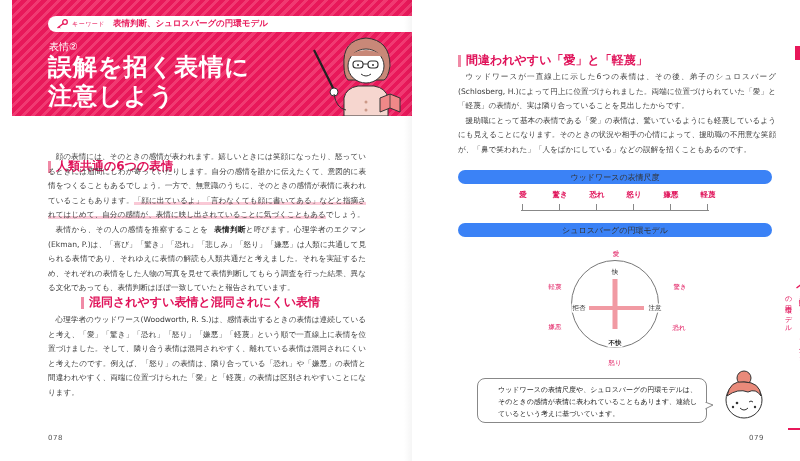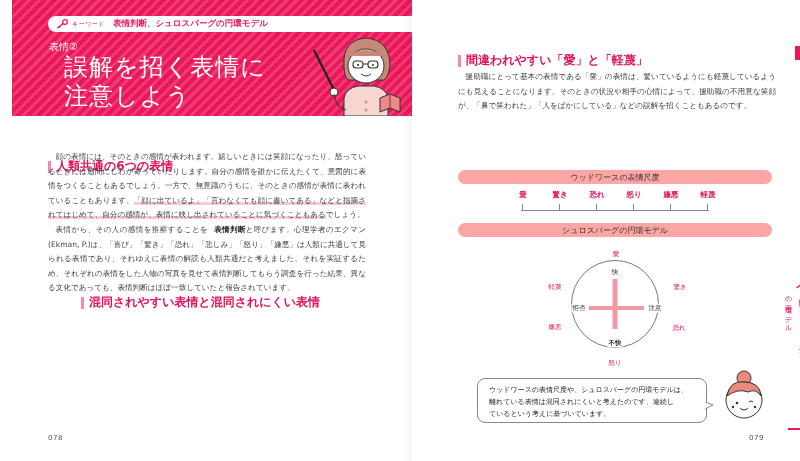--- a/index.html
+++ b/index.html
@@ -16,51 +16,51 @@
     .hero { position: absolute; left: 0; top: 0; width: 400px; height: 116px;
       background: repeating-linear-gradient(135deg, #e8185a 0px, #e8185a 4px, #f03a72 4px, #f03a72 7px); }
     .keyword-bar { position: absolute; left: 36px; top: 16px; width: 364px; height: 16px;
       background: #fff; border-radius: 8px 0 0 8px; display: flex; align-items: center; padding-left: 8px; }
     .key-icon { width: 12px; height: 10px; position: relative; margin-right: 4px; }
     .key-icon svg { width: 12px; height: 10px; display: block; }
     .keyword-label { font-size: 6px; color: #e8185a; margin-right: 8px; letter-spacing: 0.5px; }
     .keyword-text { font-size: 8.5px; font-weight: bold; color: #e8185a; }
 
     .hero-sub { position: absolute; left: 37px; top: 40px; font-size: 10px; color: #fff; }
-    .hero-title { position: absolute; left: 36px; top: 53px; font-size: 24px; font-weight: normal; color: #fff; line-height: 29px; letter-spacing: 1px; margin-left: 16px; }
+    .hero-title { position: absolute; left: 36px; top: 53px; font-size: 24px; font-weight: bold; color: #fff; line-height: 29px; letter-spacing: 1px; }
 
     .teacher { position: absolute; left: 292px; top: 32px; width: 100px; height: 84px; }
 
     
     .sec-head { position: absolute; font-size: 12px; font-weight: bold; color: #e0135a; display: flex; align-items: center; }
     .sec-bar { display: inline-block; width: 3px; height: 12px; background: #f08aa6; margin-right: 5px; }
 
     .body-text { position: absolute; font-size: 7.6px; line-height: 14.6px; color: #3c3c3c; text-align: justify; }
     .body-text p { text-indent: 1em; }
     .hl { background: linear-gradient(180deg, transparent 65%, #f9c9d6 65%); }
     .bold { font-weight: bold; color: #222; margin-left: 6px; }
 
     .page-num { position: absolute; font-size: 7px; color: #555; letter-spacing: 0.5px; text-align: right; }
 
     
-    .pill-title { position: absolute; height: 14px; border-radius: 7px; background: #fca5a5;
+    .pill-title { position: absolute; height: 14px; border-radius: 7px; background: #3b82f6;
       font-size: 8px; color: #333; display: flex; align-items: center; justify-content: center; }
 
     .scale-labels { position: absolute; top: 187px; left: 509px; width: 190px; height: 12px; }
     .scale-label { position: absolute; font-size: 7.5px; font-weight: bold; color: #e0135a; transform: translateX(-50%); white-space: nowrap; }
     .scale-line { position: absolute; left: 509px; top: 210px; width: 188px; height: 1px; background: #888; }
     .scale-tick { position: absolute; top: 204px; width: 1px; height: 7px; background: #888; }
     .circle { position: absolute; left: 559px; top: 260px; width: 88px; height: 88px; border: 1px solid #777; border-radius: 50%; background: #fff; }
     .cross-v { position: absolute; left: 603px; top: 279px; width: 5px; height: 50px; background: #f19aa3; transform: translateX(-50%); }
     .cross-h { position: absolute; left: 577px; top: 306px; width: 55px; height: 4px; background: #f19aa3; }
     .axis-label { position: absolute; font-size: 6.5px; color: #222; transform: translate(-50%, -50%); white-space: nowrap; background: #fff; padding: 0 1px; }
     .emo-label { position: absolute; font-size: 6.5px; color: #e0135a; transform: translate(-50%, -50%); white-space: nowrap; }
 
     .bubble { position: absolute; left: 465px; top: 378px; width: 230px; height: 45px; border: 1px solid #888; border-radius: 8px; background: #fff;
-      font-size: 7px; line-height: 12px; color: #222; padding: 5px 8px 0 11px; }
+      font-size: 7px; line-height: 12px; color: #222; padding: 5px 8px 0 20px; }
     .bubble-tail { position: absolute; left: 693px; top: 402px; width: 8px; height: 8px; }
     .nurse { position: absolute; left: 708px; top: 370px; width: 48px; height: 52px; }
 
     
     .side-tab-num { position: absolute; left: 783px; top: 46px; width: 17px; height: 14px; background: #e8185a; color: #fff;
       font-size: 8px; font-weight: bold; display: flex; align-items: center; justify-content: center; }
     .side-tab-text { position: absolute; left: 784px; top: 63px; width: 14px; writing-mode: vertical-rl; font-size: 7px; color: #444; letter-spacing: 1px; }
     .side-tab2-icon { position: absolute; left: 783px; top: 279px; width: 12px; height: 10px; }
     .side-tab2-text { position: absolute; left: 783px; top: 291px; width: 14px; writing-mode: vertical-rl; font-size: 7px; color: #e0135a; letter-spacing: 1px; line-height: 14px; }
     .side-tab2-line { position: absolute; left: 776px; top: 428px; width: 24px; height: 2px; background: #e8185a; }
@@ -125,34 +125,36 @@
     <div class="body-text" style="left:36px; top:150px; width:318px;">
       <p><span>顔の表情には、そのときの感情が表われます。嬉しいときには笑顔になったり、怒っているときには眉間にしわが寄っていたりします。自分の感情を誰かに伝えたくて、意図的に表情をつくることもあるでしょう。一方で、無意識のうちに、そのときの感情が表情に表われていることもあります。</span><span class="hl">「顔に出ているよ」「言わなくても顔に書いてある」などと指摘されてはじめて、自分の感情が、表情に映し出されていることに気づくこともある</span><span>でしょう。</span></p>
       <p><span>表情から、その人の感情を推察することを</span><span class="bold">表情判断</span><span>と呼びます。心理学者のエクマン(Ekman, P.)は、「喜び」「驚き」「恐れ」「悲しみ」「怒り」「嫌悪」は人類に共通して見られる表情であり、それゆえに表情の解読も人類共通だと考えました。それを実証するため、それぞれの表情をした人物の写真を見せて表情判断してもらう調査を行った結果、異なる文化であっても、表情判断はほぼ一致していたと報告されています。</span></p>
     </div>
 
     <div class="sec-head" style="left:36px; top:294px;padding-left:33px;">
       <span class="sec-bar"></span>
       <span>混同されやすい表情と混同されにくい表情</span>
     </div>
     <div class="body-text" style="left:36px; top:313px; width:318px;">
+      <p>心理学者のウッドワース(Woodworth, R. S.)は、感情表出するときの表情は連続していると考え、「愛」「驚き」「恐れ」「怒り」「嫌悪」「軽蔑」という順で一直線上に表情を位置づけました。そして、隣り合う表情は混同されやすく、離れている表情は混同されにくいと考えたのです。例えば、「怒り」の表情は、隣り合っている「恐れ」や「嫌悪」の表情と間違われやすく、両端に位置づけられた「愛」と「軽蔑」の表情は区別されやすいことになります。</p>
     </div>
 
     <div class="page-num" style="left:36px; top:434px;">078</div>
   </div>
 
   <div class="gutter-shadow"></div>
 
   <div class="page-right"></div>
 
   <div class="sec-head" style="left:446px; top:52px;">
     <span class="sec-bar"></span>
     <span>間違われやすい「愛」と「軽蔑」</span>
   </div>
   <div class="body-text" style="left:446px; top:70px; width:318px;">
+    <p>ウッドワースが一直線上に示した6つの表情は、その後、弟子のシュロスバーグ(Schlosberg, H.)によって円上に位置づけられました。両端に位置づけられていた「愛」と「軽蔑」の表情が、実は隣り合っていることを見出したからです。</p>
     <p>援助職にとって基本の表情である「愛」の表情は、驚いているようにも軽蔑しているようにも見えることになります。そのときの状況や相手の心情によって、援助職の不用意な笑顔が、「鼻で笑われた」「人をばかにしている」などの誤解を招くこともあるのです。</p>
   </div>
 
   <div class="pill-title" style="left:446px; top:170px; width:314px;">ウッドワースの表情尺度</div>
   <div class="scale-labels"></div>
   <span class="scale-label" style="left:511px; top:190px;">愛</span>
   <span class="scale-label" style="left:548px; top:190px;">驚き</span>
   <span class="scale-label" style="left:585px; top:190px;">恐れ</span>
   <span class="scale-label" style="left:622px; top:190px;">怒り</span>
   <span class="scale-label" style="left:659px; top:190px;">嫌悪</span>
@@ -175,21 +177,21 @@
   <span class="axis-label" style="left:643px; top:308px;">注意</span>
   <span class="emo-label" style="left:604px; top:254px;">愛</span>
   <span class="emo-label" style="left:668px; top:287px;">驚き</span>
   <span class="emo-label" style="left:667px; top:328px;">恐れ</span>
   <span class="emo-label" style="left:603px; top:363px;">怒り</span>
   <span class="emo-label" style="left:543px; top:327px;">嫌悪</span>
   <span class="emo-label" style="left:543px; top:287px;">軽蔑</span>
 
   <div class="bubble">
     <div>ウッドワースの表情尺度や、シュロスバーグの円環モデルは、</div>
-    <div>離れている表情は混同されにくいと考えたのです、連続し</div>
+    <div>そのときの感情が表情に表われていることもあります、連続し</div>
     <div>ているという考えに基づいています。</div>
   </div>
   <svg class="bubble-tail" viewBox="0 0 8 8">
     <path d="M0 0 L8 3 L0 7" fill="#fff" stroke="#888" stroke-width="1"></path>
     <line x1="0" y1="0.5" x2="0" y2="6.5" stroke="#fff" stroke-width="1.5"></line>
   </svg>
   <div class="nurse">
     <svg viewBox="0 0 48 52" width="48" height="52">
       <circle cx="24" cy="8" r="7" fill="#e98a7a" stroke="#333" stroke-width="1"></circle>
       <ellipse cx="24" cy="30" rx="18" ry="18" fill="#fff" stroke="#333" stroke-width="1"></ellipse>

